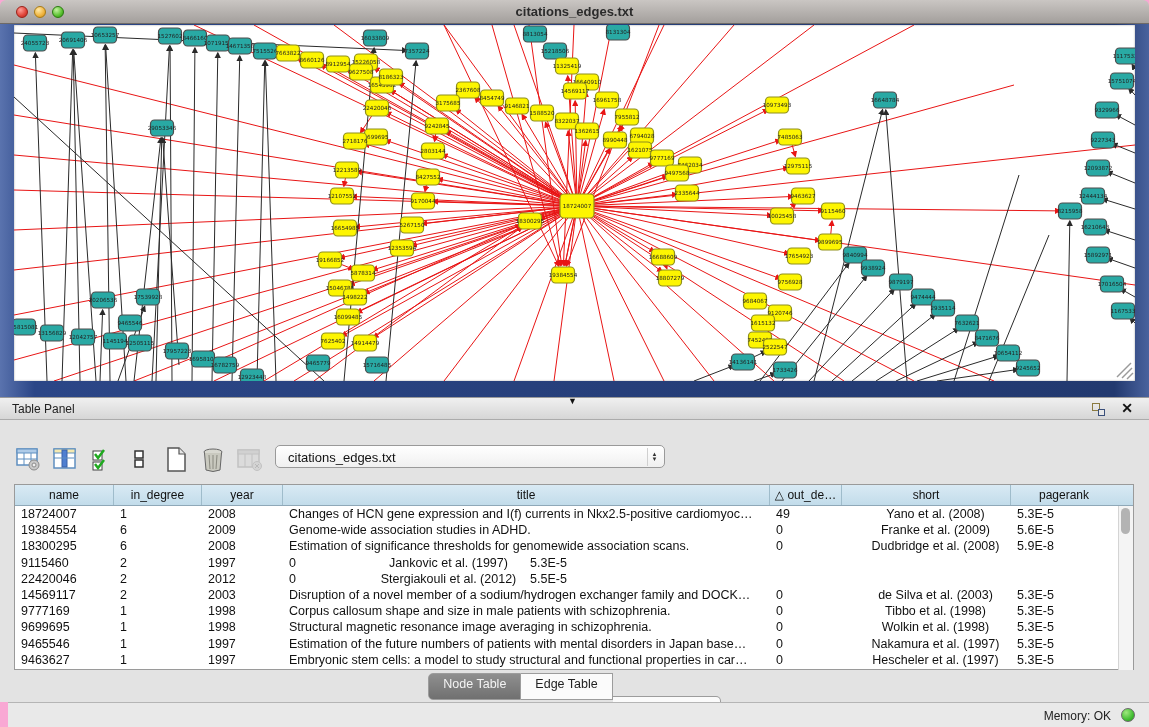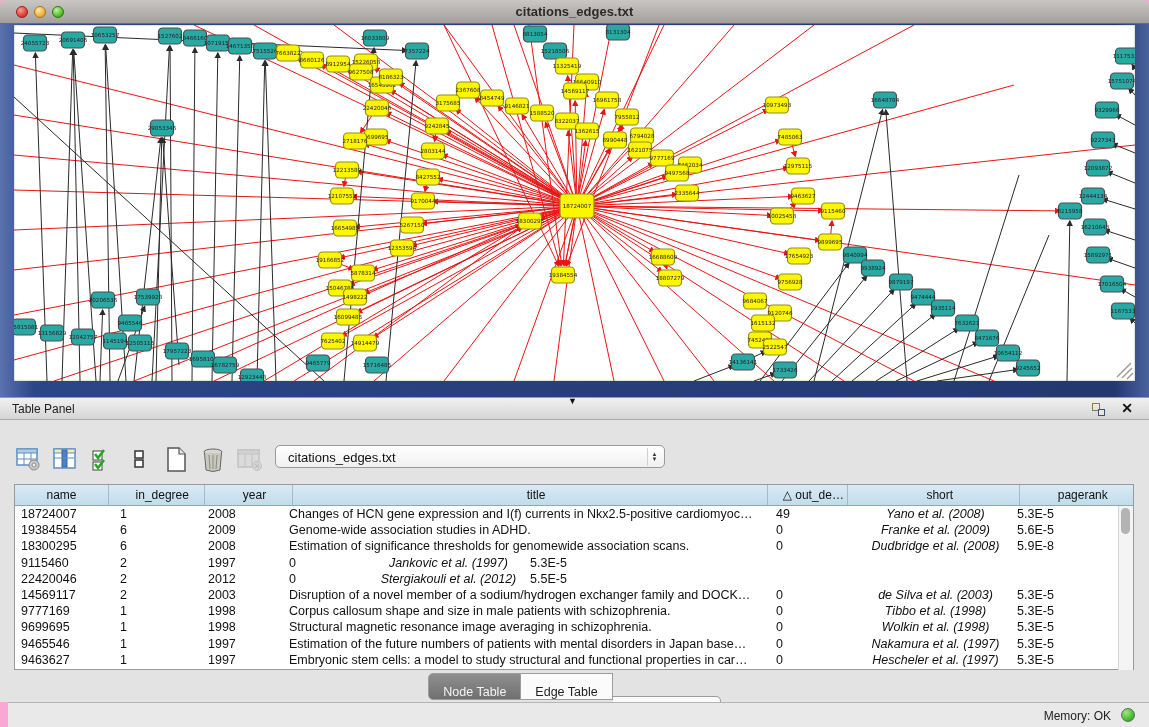--- a/index.html
+++ b/index.html
@@ -37,34 +37,34 @@
   .toolbar { position:absolute; left:14px; top:22px; height:34px; display:flex; align-items:center; gap:9px; }
   .tb-icon { width:28px; height:28px; display:flex; align-items:center; justify-content:center; }
   .combo { position:absolute; left:275px; top:25px; width:390px; height:23px;
     background:linear-gradient(#ffffff,#f0f0f0); border:1px solid #9a9a9a; border-radius:5px; }
   .combo-text { position:absolute; left:12px; top:4px; font-size:13px; color:#111; }
   .combo-stepper { position:absolute; right:3px; top:2px; width:14px; height:18px; display:flex; flex-direction:column; align-items:center; justify-content:center; border-left:1px solid #d0d0d0; }
   .combo-stepper span { font-size:6px; line-height:5px; color:#333; }
 
   
   .dtable { position:absolute; left:14px; top:64px; width:1120px; height:186px; background:#fff; border:1px solid #9a9a9a; }
-  .thead { display:flex; height:21px; background:linear-gradient(#d9eaf4,#c2dcea); border-bottom:1px solid #8fa8b8;gap:12px; }
+  .thead { display:flex; height:21px; background:linear-gradient(#d9eaf4,#c2dcea); border-bottom:1px solid #8fa8b8; }
   .th { font-size:12px; color:#111; text-align:center; line-height:21px; border-right:1px solid #9fbccb; overflow:hidden; white-space:nowrap; }
   .th:last-child { border-right:none; }
   .trow { display:flex; height:16.2px; }
   .td { font-size:12.5px; color:#111; line-height:16px; padding-left:6px; overflow:hidden; white-space:nowrap; }
   .c0{width:99px;} .c1{width:88px;} .c2{width:81px;} .c3{width:487px;} .c4{width:72px;} .c5{width:169px;text-align:center;} .c6{width:106px;}
-  .td.c5 { padding-left:18px;font-style:italic; }
+  .td.c5 { padding-left:18px; }
   .tbody { height:163px; overflow:hidden; }
   .vscroll { position:absolute; right:0; top:21px; width:15px; height:164px; background:#f4f4f4; border-left:1px solid #d4d4d4; }
   .vthumb { position:absolute; left:2px; top:2px; width:9px; height:26px; background:#b3b3b3; border-radius:5px; }
 
   
   .tabbar { position:absolute; left:0; top:253px; width:1149px; height:22px; display:flex; justify-content:center; }
-  .segment { height:27px; line-height:21px; font-size:12.5px; padding:8px 14px; background:#fbfbfb; color:#222;
+  .segment { height:27px; line-height:21px; font-size:12.5px; padding:0 14px; background:#fbfbfb; color:#222;
     border:1px solid #9c9c9c; border-left:none; }
   .segment.first { border-left:1px solid #9c9c9c; border-radius:5px 0 0 5px; }
   .segment.last { border-radius:0 5px 5px 0;margin-top:23px; }
   .segment.selected { background:linear-gradient(#8f8f8f,#707070); color:#f4f4f4; }
 
   
   .statusbar { position:absolute; left:8px; top:702px; width:1149px; height:36px; background:#e9e9e9; border-top:1px solid #b5b5b5; }
   .mem-label { position:absolute; right:46px; top:6px; font-size:12px; color:#222; }
   .mem-dot { position:absolute; right:22px; top:5px; width:14px; height:14px; border-radius:50%;
     background:radial-gradient(circle at 35% 30%, #9fe87f, #3dbb2e 65%, #2a8f1e); border:1px solid #6a6a6a; }

